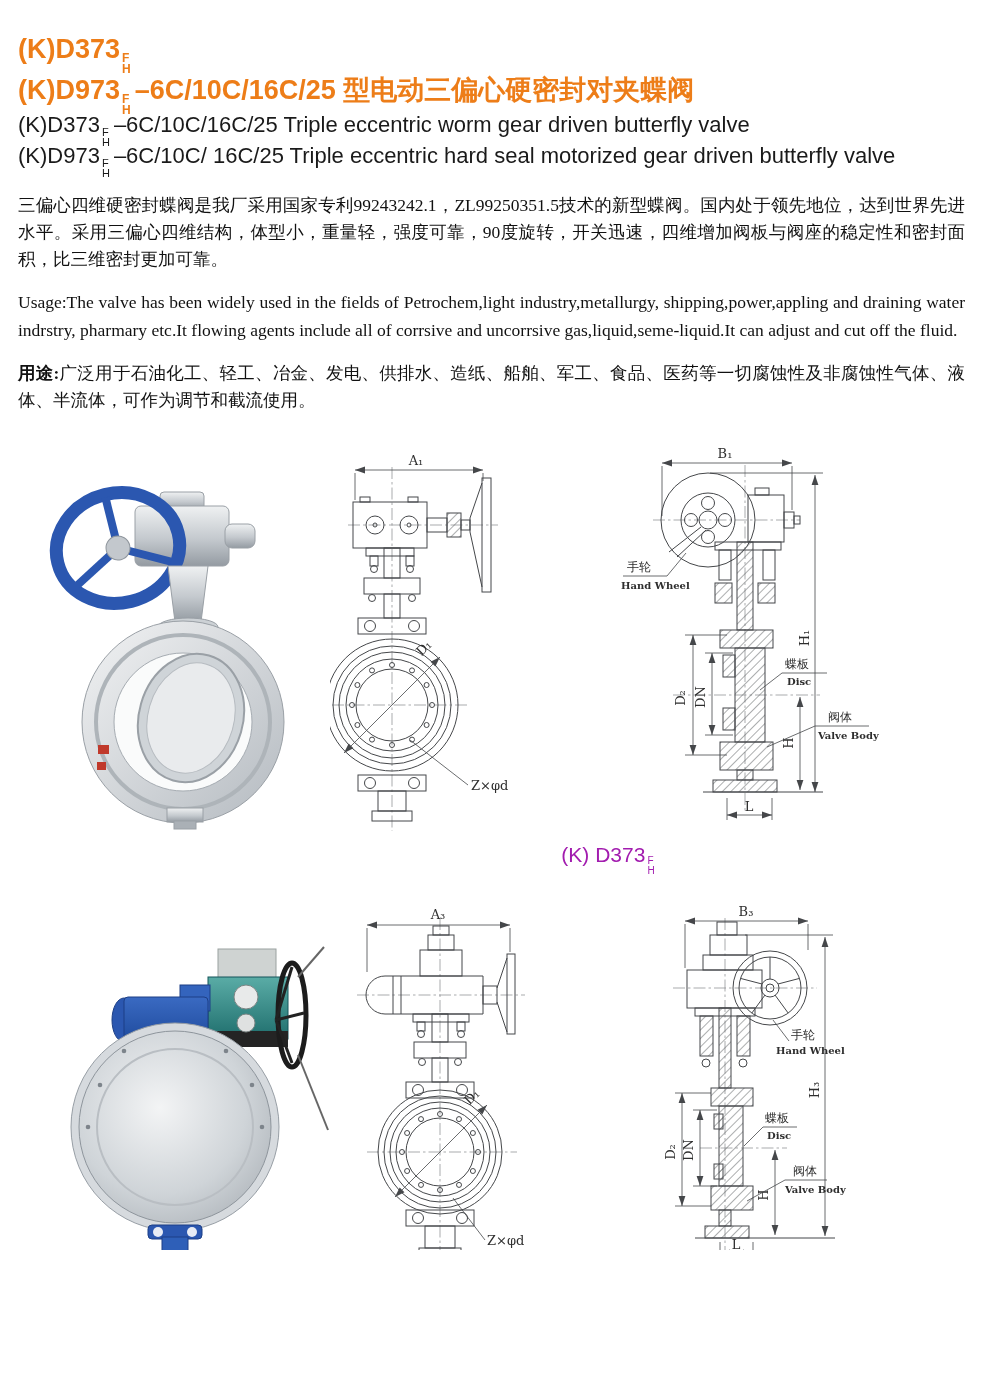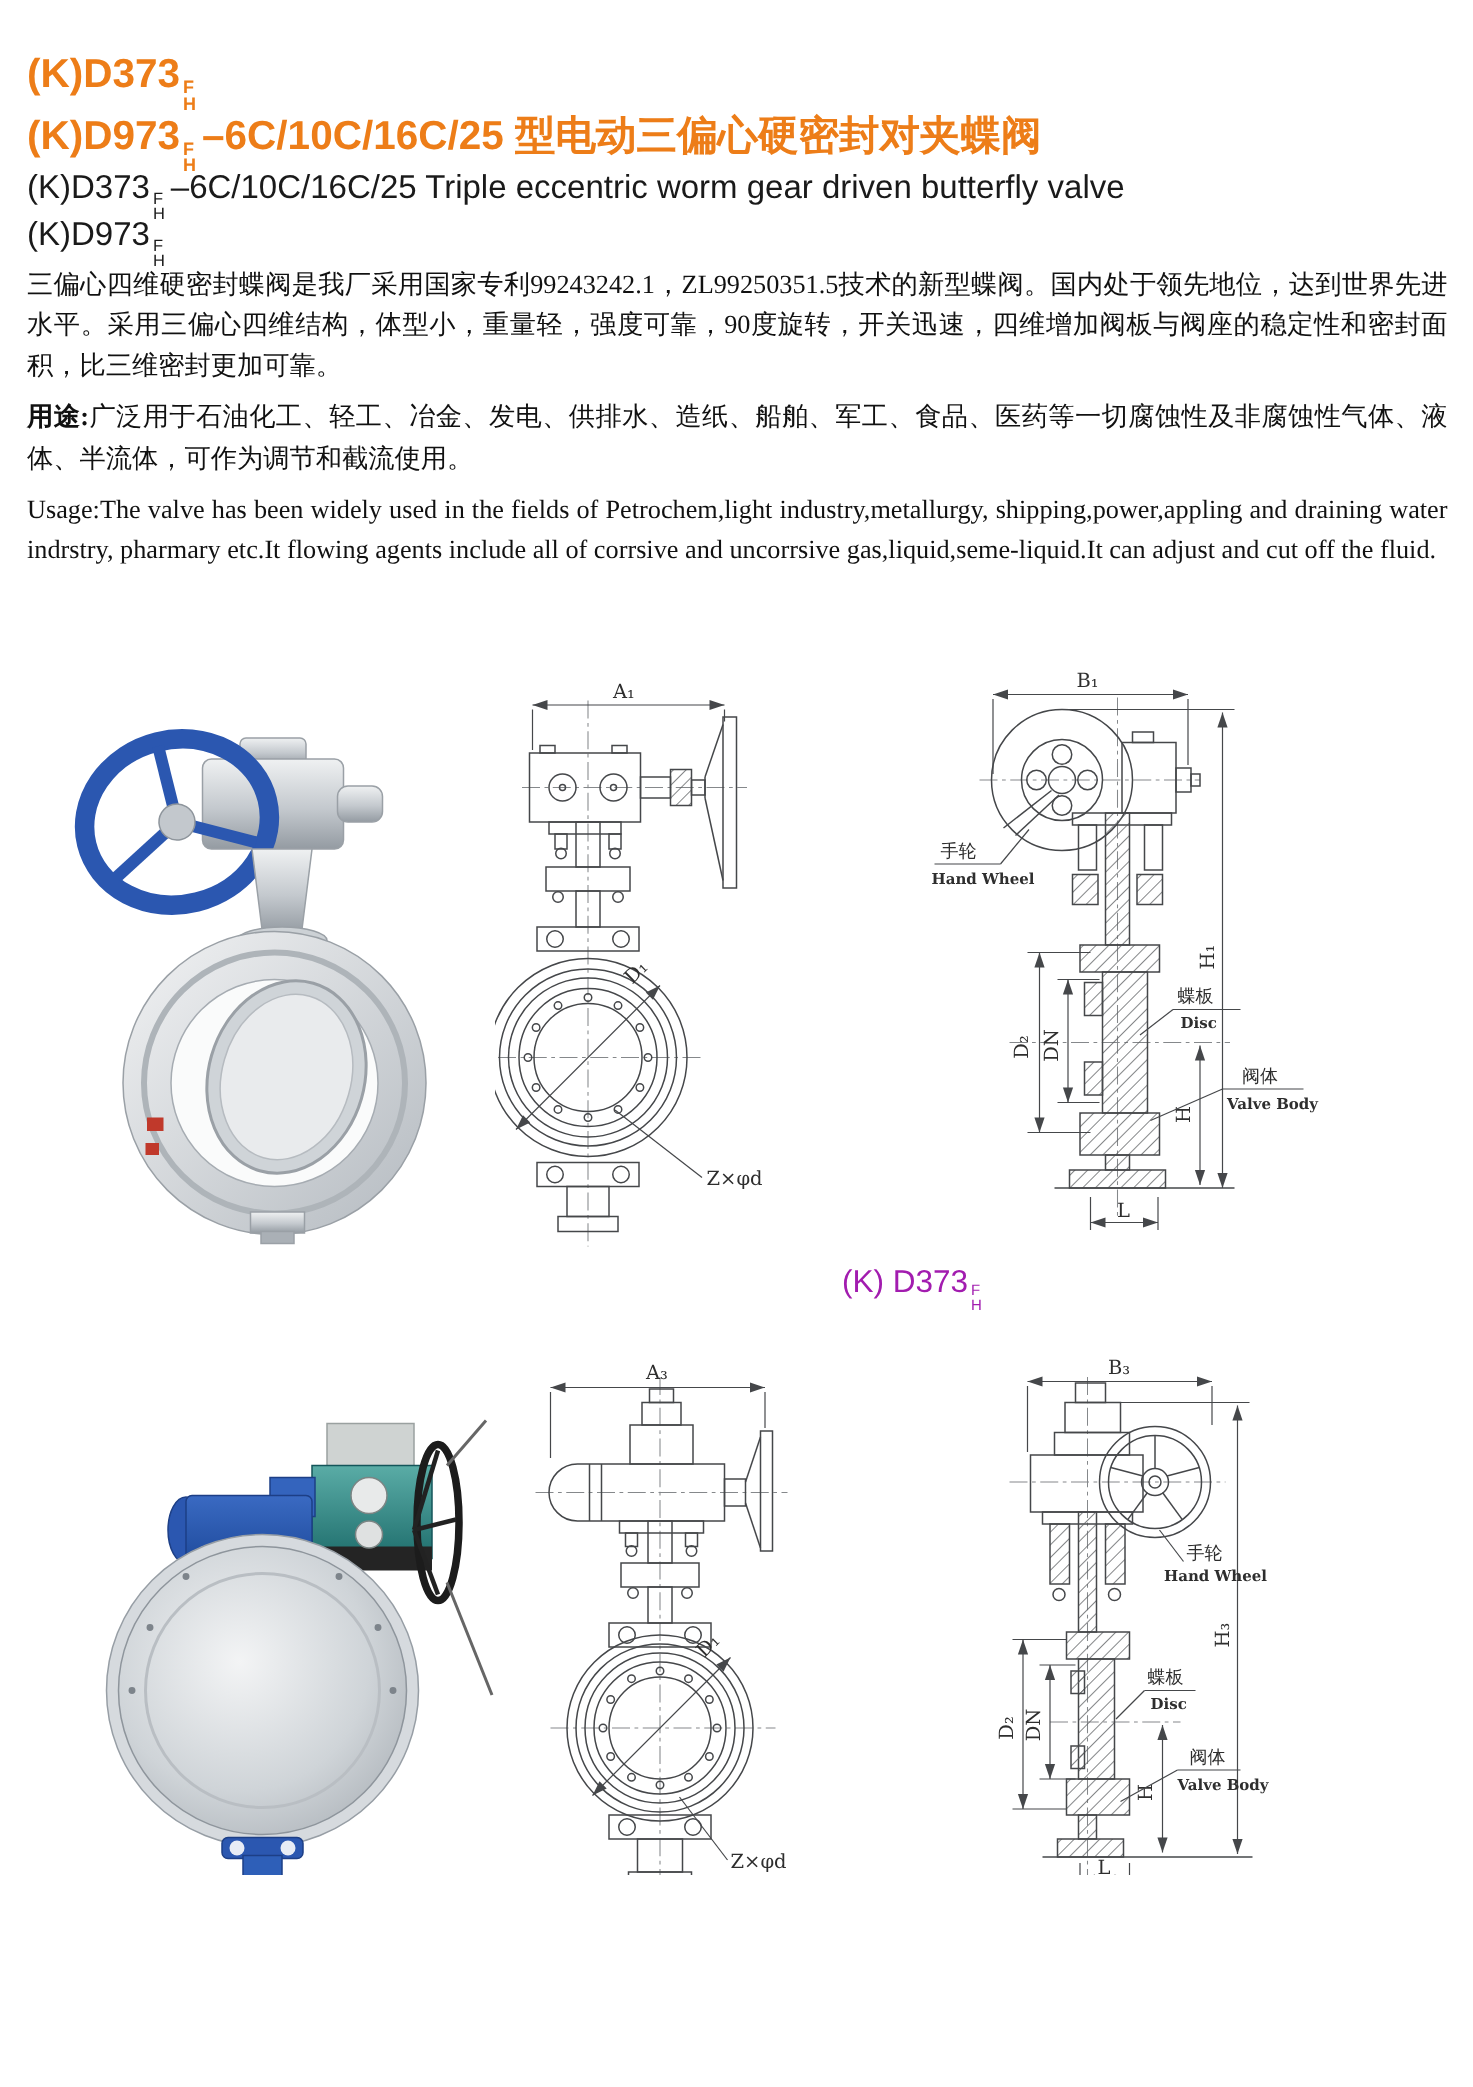--- a/index.html
+++ b/index.html
@@ -7,21 +7,21 @@
         font-family:"Liberation Sans",sans-serif;color:#1a1a1a;}
   .tline{position:absolute;left:18px;white-space:nowrap;}
   .t-cn{color:#ed7d18;font-size:27px;font-weight:700;}
   .t-en{color:#1a1a1a;font-size:22px;font-weight:400;}
   .fh{display:inline-flex;flex-direction:column;line-height:.95;vertical-align:-4px;margin:0 4px 0 2px;text-align:left;}
   .t-cn .fh{font-size:12px;font-weight:700;}
   .t-en .fh{font-size:11px;font-weight:400;}
   .desc{position:absolute;left:18px;top:176px;width:947px;
         font-family:"Liberation Serif","DejaVu Serif",serif;font-size:17.5px;line-height:1.55;
         color:#111;text-align:justify;}
-  .desc p{margin:0 0 7px 0;}
+  .desc p{margin:16px 0 7px 0;}
   .b{font-weight:700;}
   .fig{position:absolute;}
   .caption{position:absolute;font-family:Liberation Sans, sans-serif;font-size:21px;color:#a21caf;text-align:center;}
   .caption .fh{font-size:10px;vertical-align:-2px;}
   .badge{position:absolute;left:18px;top:1347px;width:29px;height:29px;background:#e8811c;
          display:flex;align-items:center;color:#fff;
          font-size:18px;font-weight:700;font-family:"Liberation Sans",sans-serif;}
   
   svg .geo{stroke:#45474a;stroke-width:1;fill:none;}
   svg .cl{stroke:#85888b;stroke-width:.7;stroke-dasharray:12 3 2.5 3;fill:none;}
@@ -51,27 +51,27 @@
   <div class="tline t-en" style="top:112px">
     <span>(K)D373</span><span class="fh">
         <span>F</span>
         <span>H</span>
       </span><span>–6C/10C/16C/25 Triple eccentric worm gear driven butterfly valve</span>
   </div>
   <div class="tline t-en" style="top:143px">
     <span>(K)D973</span><span class="fh">
         <span>F</span>
         <span>H</span>
-      </span>
+      </span><span>–6C/10C/ 16C/25 Triple eccentric hard seal motorized gear driven butterfly valve</span>
   </div>
 
   <div class="desc">
     <p>三偏心四维硬密封蝶阀是我厂采用国家专利99243242.1，ZL99250351.5技术的新型蝶阀。国内处于领先地位，达到世界先进水平。采用三偏心四维结构，体型小，重量轻，强度可靠，90度旋转，开关迅速，四维增加阀板与阀座的稳定性和密封面积，比三维密封更加可靠。</p>
+    <p>Usage:The valve has been widely used in the fields of Petrochem,light industry,metallurgy, shipping,power,appling and draining water indrstry, pharmary etc.It flowing agents include all of corrsive and uncorrsive gas,liquid,seme-liquid.It can adjust and cut off the fluid.</p>
     <p><span class="b">用途:</span><span>广泛用于石油化工、轻工、冶金、发电、供排水、造纸、船舶、军工、食品、医药等一切腐蚀性及非腐蚀性气体、液体、半流体，可作为调节和截流使用。</span></p>
-    <p>Usage:The valve has been widely used in the fields of Petrochem,light industry,metallurgy, shipping,power,appling and draining water indrstry, pharmary etc.It flowing agents include all of corrsive and uncorrsive gas,liquid,seme-liquid.It can adjust and cut off the fluid.</p>
   </div>
 
   <svg class="fig" style="left:40px;top:450px" width="280" height="380" viewBox="0 0 280 380">
     <defs>
       <linearGradient id="p1m" x1="0" y1="0" x2="0" y2="1">
         <stop offset="0" stop-color="#eff1f2"></stop>
           <stop offset=".55" stop-color="#c4c9ce"></stop>
           <stop offset="1" stop-color="#949ba2"></stop>
       </linearGradient>
       <linearGradient id="p1r" x1="0" y1="0" x2="1" y2="1">

